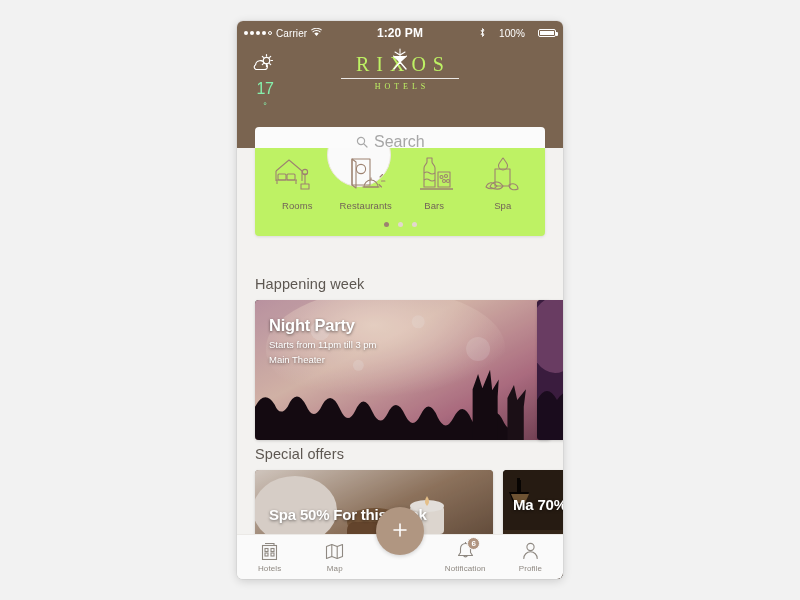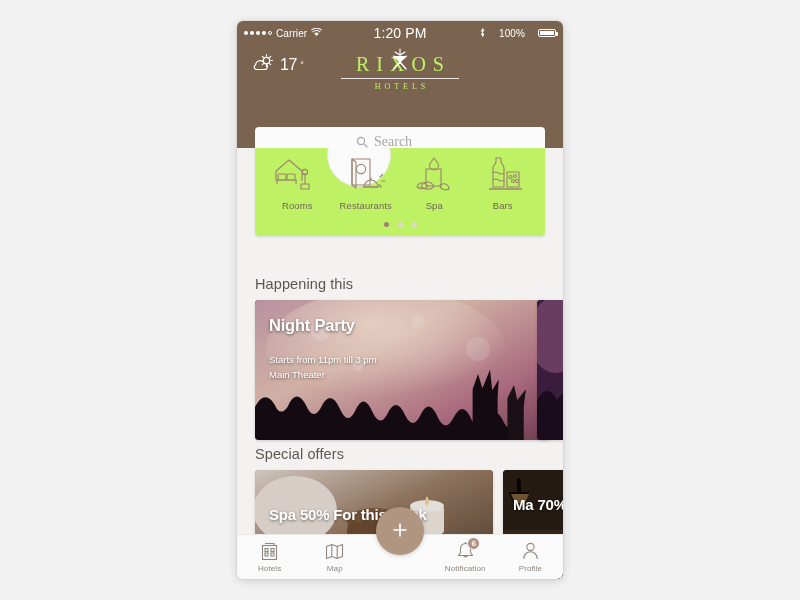--- a/index.html
+++ b/index.html
@@ -31,21 +31,21 @@
     height: 20px;
     background: #7a6450;
     color: #ffffff;
     display: flex;
     align-items: center;
     padding: 12px 7px;
     font-size: 10px;
     letter-spacing: 0.1px;
   }
   .sb-left { display: flex; align-items: center; gap: 4px; flex: 1; }
-  .sb-center { flex: 0 0 auto; font-weight: normal; font-size: 14px; }
+  .sb-center { flex: 0 0 auto; font-weight: bold; font-size: 12px; }
   .sb-right { display: flex; align-items: center; gap: 13px; flex: 1; justify-content: flex-end; }
   .dots { display: flex; gap: 2px; align-items: center; }
   .dots i {
     width: 4px; height: 4px; border-radius: 50%;
     background: #fff; display: block;
   }
   .dots i.hollow { background: transparent; border: 1px solid #fff; width: 4px; height: 4px; }
   .wifi-ico { font-size: 9px; line-height: 1; }
   .bt-ico { font-size: 9px; }
   .batt {
@@ -60,21 +60,22 @@
 
   
   #app-header {
     background: #7a6450;
     height: 107px;
     position: relative;
   }
   #weather {
     position: absolute; left: 16px; top: 8px;
     display: flex; align-items: center; gap: 3px;
-    color: #ffffff;
+    color: #86efac;
+    flex-direction: column;
   }
   #weather .temp { font-size: 16px; font-weight: 500; letter-spacing: -0.3px; }
   #weather .deg { font-size: 9px; vertical-align: super; }
 
   #brand-logo {
     position: absolute; left: 0; right: 0; top: 9px;
     display: flex; flex-direction: column; align-items: center;
     color: #bef264;
   }
   .logo-wordmark {
@@ -97,22 +98,22 @@
   
   #search-bar {
     position: absolute; left: 18px; right: 18px; top: 82px;
     height: 30px; background: #fbfbfb; border-radius: 4px;
     display: flex; align-items: center; justify-content: center; gap: 6px;
     box-shadow: 0 1px 1px rgba(0,0,0,0.07);
   }
   #search-bar .sicon { color: #a9a9a9; display: flex; }
   #search-input {
     border: 0; outline: 0; background: transparent;
-    font-family: Liberation Serif, serif;
-    font-size: 14px; color: #8e8e8e; width: 70px;
+    font-family: Liberation Sans, sans-serif;
+    font-size: 16px; color: #8e8e8e; width: 70px;
   }
   #search-input::placeholder { color: #a6a6a6; }
 
   
   #app-body {
     position: absolute; top: 127px; left: 0; right: 0; bottom: 0;
     background: #f3f2f0;
     overflow: hidden;
   }
 
@@ -157,21 +158,21 @@
     box-shadow: 0 1px 3px rgba(0,0,0,0.16);
   }
   #event-card-peek {
     position: absolute; left: 282px; top: 0; width: 40px; height: 140px;
     border-radius: 4px 0 0 4px; overflow: hidden; background: #241326;
     box-shadow: 0 1px 3px rgba(0,0,0,0.16);
   }
   .crowd-art { position: absolute; inset: 0; }
   .ev-text { position: absolute; left: 14px; top: 16px; color: #fff; text-shadow: 0 1px 3px rgba(0,0,0,0.55); }
   .ev-title { font-size: 16.5px; font-weight: bold; letter-spacing: -0.2px; line-height: 1.15; }
-  .ev-line { font-size: 9.5px; margin-top: 18px; line-height: 1.45; }
+  .ev-line { font-size: 9.5px; margin-top: 3px; line-height: 1.45; }
 
   
   #offers-carousel { position: absolute; top: 322px; left: 18px; right: 0; height: 110px; }
   #offer-card-main {
     position: absolute; left: 0; top: 0; width: 238px; height: 110px;
     border-radius: 4px; overflow: hidden; background: #7a6152;
     box-shadow: 0 1px 3px rgba(0,0,0,0.16);
   }
   #offer-card-peek {
     position: absolute; left: 248px; top: 0; width: 74px; height: 110px;
@@ -328,56 +329,56 @@
               <path d="M27 25 v-2.5"></path>
               <path d="M36 22 l2.5 -2.5 M37.5 26 h3.4 M35 29.5 l2.5 2.5" stroke-linecap="round"></path>
             </svg>
           </span>
           <span class="cat-label">Restaurants</span>
         </div>
 
         <div class="cat-item">
           <span class="cat-ico">
             <svg width="44" height="40" viewBox="0 0 44 40" fill="none" stroke="#9d8270" stroke-width="1.1" stroke-linejoin="round">
-              <path d="M22 3 c3 4 4.5 5.5 4.5 7.5 a4.5 4.5 0 0 1-9 0 C17.5 8.5 19 7 22 3 z"></path>
-              <rect x="14" y="14" width="15" height="17"></rect>
-              <path d="M16 31 c-4 -5 -9 -4 -11 1 c4 3 9 2 11 -1 z"></path>
-              <path d="M22 31 c-4 -6 -11 -5 -13 1 c5 3 11 3 13 -1 z"></path>
-              <path d="M28 30 c5 -3 9 0 9 4 c-5 2 -9 0 -9 -4 z"></path>
-            </svg>
-          </span>
-          <span class="cat-label">Spa</span>
-        </div>
-
-        <div class="cat-item">
-          <span class="cat-ico">
-            <svg width="44" height="40" viewBox="0 0 44 40" fill="none" stroke="#9d8270" stroke-width="1.1" stroke-linejoin="round">
               <path d="M15 3 h5 v4 c0 2 3 3 3 6 v19 h-11 V13 c0-3 3-4 3-6 z"></path>
               <path d="M12 18 q3 -2 5.5 0 t5.5 0"></path>
               <path d="M12 25 q3 -2 5.5 0 t5.5 0"></path>
               <rect x="26" y="17" width="12" height="15"></rect>
               <circle cx="29.5" cy="22" r="1.5"></circle>
                 <circle cx="34" cy="21" r="1.5"></circle>
               <circle cx="32" cy="26" r="1.5"></circle>
                 <circle cx="36" cy="26" r="1.5"></circle>
               <path d="M8 34 h33" stroke-width="1.5"></path>
             </svg>
           </span>
           <span class="cat-label">Bars</span>
         </div>
 
+        <div class="cat-item">
+          <span class="cat-ico">
+            <svg width="44" height="40" viewBox="0 0 44 40" fill="none" stroke="#9d8270" stroke-width="1.1" stroke-linejoin="round">
+              <path d="M22 3 c3 4 4.5 5.5 4.5 7.5 a4.5 4.5 0 0 1-9 0 C17.5 8.5 19 7 22 3 z"></path>
+              <rect x="14" y="14" width="15" height="17"></rect>
+              <path d="M16 31 c-4 -5 -9 -4 -11 1 c4 3 9 2 11 -1 z"></path>
+              <path d="M22 31 c-4 -6 -11 -5 -13 1 c5 3 11 3 13 -1 z"></path>
+              <path d="M28 30 c5 -3 9 0 9 4 c-5 2 -9 0 -9 -4 z"></path>
+            </svg>
+          </span>
+          <span class="cat-label">Spa</span>
+        </div>
+
       </div>
       <div id="cat-dots">
         <i class="active"></i>
         <i></i>
         <i></i>
       </div>
     </div>
 
-    <div class="section-title" id="happening-title">Happening this</div>
+    <div class="section-title" id="happening-title">Happening week</div>
 
     <div id="event-carousel">
       <div id="event-card-main">
         <svg class="crowd-art" viewBox="0 0 272 140" preserveAspectRatio="none">
           <defs>
             <linearGradient id="pg" x1="0" y1="0" x2="1" y2="1">
               <stop offset="0%" stop-color="#c9a0ae"></stop>
               <stop offset="35%" stop-color="#e4c3b5"></stop>
               <stop offset="70%" stop-color="#b9758a"></stop>
               <stop offset="100%" stop-color="#6b3a4e"></stop>

